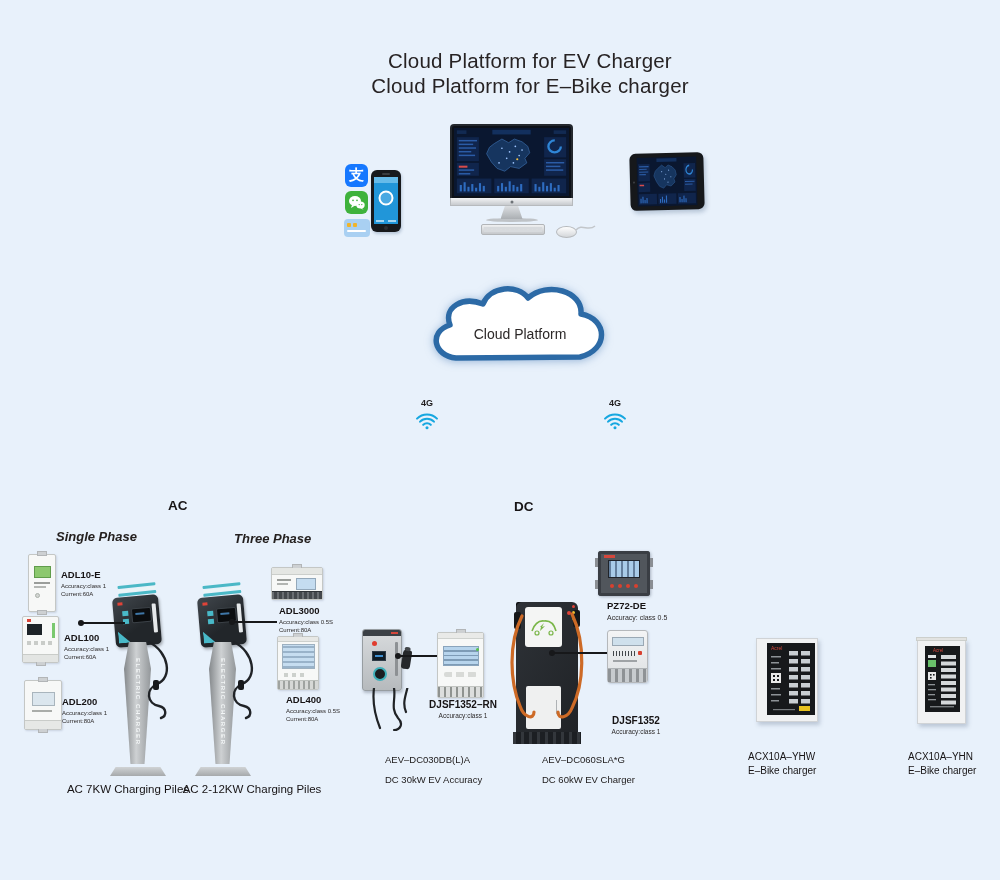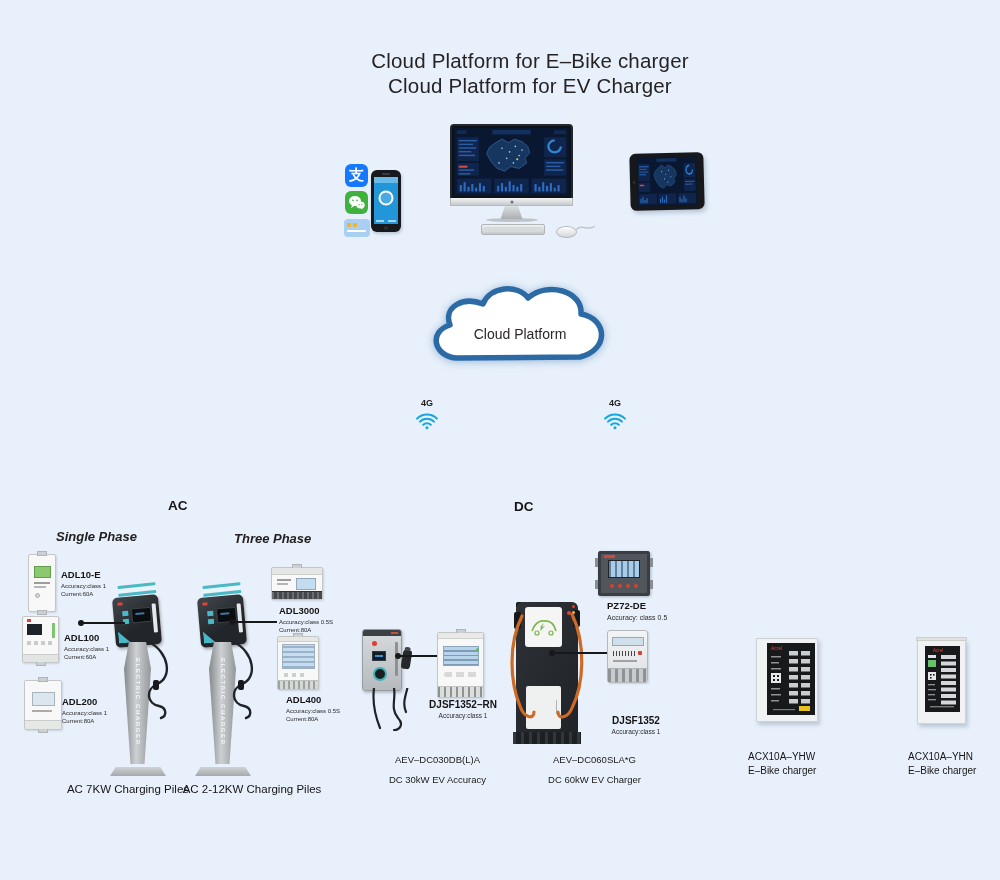--- a/index.html
+++ b/index.html
@@ -57,21 +57,21 @@
 
 .prod-label{position:absolute}
 .prod-name{font-size:9.5px;font-weight:600;color:#161314;margin-bottom:1.5px}
 .prod-spec{font-size:6px;color:#2c2929;line-height:1.35}
 .mlabel{position:absolute;text-align:center}
 .mlabel .prod-name{font-size:10px}
 .mlabel .prod-spec{font-size:6.5px}
 .pzlabel .prod-name,.pzlabel .prod-spec{text-align:left}
 .pzlabel .prod-spec{font-size:7px}
 .big-label{position:absolute;font-size:11.5px;color:#161314;text-align:center}
-.mid-label{position:absolute;font-size:9.5px;color:#1c1919;text-align:center}
+.mid-label{position:absolute;font-size:9.5px;color:#1c1919;text-align:left}
 .cab-label{position:absolute;font-size:10px;color:#161314;line-height:14px}
 
 
 .connector{position:absolute;height:2px;background:#17181a}
 .connector::before{content:"";position:absolute;left:-2px;top:-2px;width:6px;height:6px;border-radius:50%;background:#17181a}
 
 
 .din-t{left:50%;top:-4px;transform:translateX(-50%);width:10px;height:5px;background:#cdd0d2;border:1px solid #b2b5b7}
 .din-b{left:50%;bottom:-4px;transform:translateX(-50%);width:10px;height:5px;background:#cdd0d2;border:1px solid #b2b5b7}
 .meter{position:absolute;background:#f7f8f7;border:1px solid #c4c7c5;border-radius:2px;box-shadow:1px 1px 2px rgba(60,80,110,.18)}
@@ -166,22 +166,22 @@
 
 .wifi path{stroke:#16a7e0;stroke-width:1.9;fill:none;stroke-linecap:round}
 .wifi circle{fill:#16a7e0}
 </style>
 </head>
 <body>
 
 <div class="scene">
 
   <div class="title">
+    <div>Cloud Platform for EV Charger</div>
     <div>Cloud Platform for E–Bike charger</div>
-    <div>Cloud Platform for EV Charger</div>
   </div>
 
   <div class="appicon ic-alipay">
       <span>支</span>
     </div>
   <div class="appicon ic-wechat">
     <svg width="17" height="15" viewBox="0 0 17 15">
       <ellipse cx="7" cy="6" rx="6" ry="5" fill="#fff"></ellipse>
       <polygon points="4,10 3,13 7,10.5" fill="#fff"></polygon>
       <ellipse cx="12.5" cy="10" rx="4.2" ry="3.6" fill="#fff"></ellipse>

